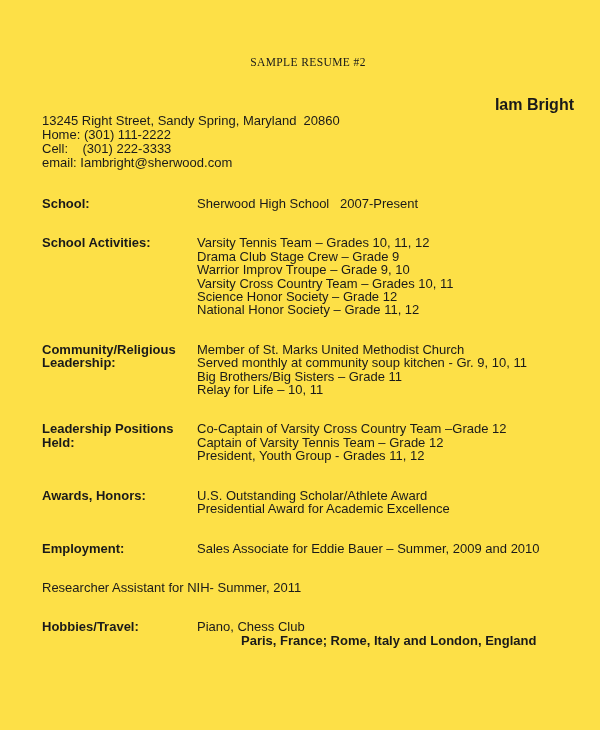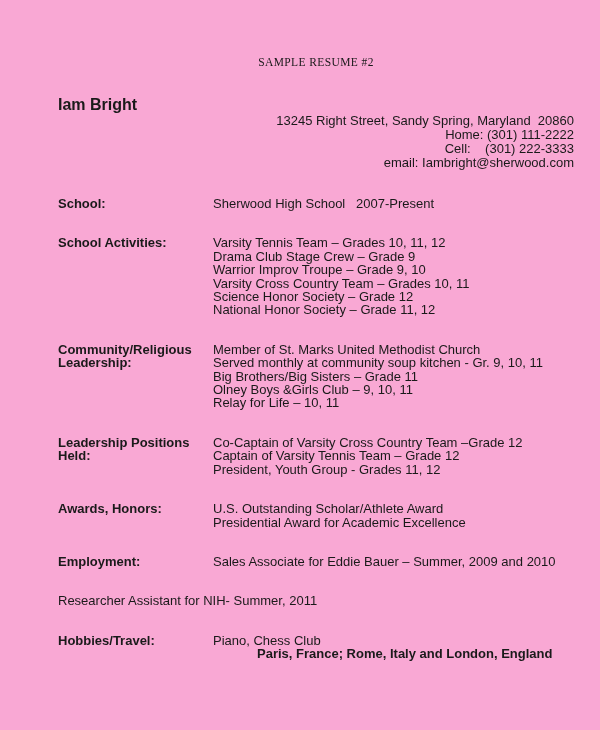--- a/index.html
+++ b/index.html
@@ -1,46 +1,46 @@
 <!DOCTYPE html>
 <html><head>
 <meta charset="utf-8">
 <style>
   html, body { margin: 0; padding: 0; background: #fafafa; }
   .page {
     position: relative;
     width: 600px;
     height: 730px;
     box-sizing: border-box;
-    background: #f9a8d4;
+    background: #fde047;
     color: #1a1a1a;
     font-family: "Liberation Sans", sans-serif;
-    padding: 56px 26px 0 58px;
+    padding: 56px 26px 0 42px;
     overflow: hidden;
   }
   .doc-title {
     font-family: "Liberation Serif", serif;
     font-size: 11.5px;
     line-height: 13px;
     text-align: center;
     letter-spacing: 0.4px;
     margin-bottom: 27px;
     white-space: pre;
   }
   .person-name {
     font-size: 16px;
     font-weight: bold;
     line-height: 18px;
-    text-align: left;
+    text-align: right;
     white-space: pre;
   }
   .contact {
     font-size: 13px;
     line-height: 14px;
-    text-align: right;
+    text-align: left;
     white-space: pre;
   }
   .header-block { margin-bottom: 27px; }
   .section {
     display: flex;
     margin-bottom: 26px;
     font-size: 13px;
     line-height: 13.4px;
   }
   .sec-label {
@@ -86,21 +86,20 @@
           <div class="line">Science Honor Society – Grade 12</div>
           <div class="line">National Honor Society – Grade 11, 12</div>
         </div>
       </div>
       <div class="section">
         <div class="sec-label u">Community/Religious Leadership:</div>
         <div class="sec-content">
           <div class="line">Member of St. Marks United Methodist Church</div>
           <div class="line">Served monthly at community soup kitchen - Gr. 9, 10, 11</div>
           <div class="line">Big Brothers/Big Sisters – Grade 11</div>
-          <div class="line">Olney Boys &amp;Girls Club – 9, 10, 11</div>
           <div class="line">Relay for Life – 10, 11</div>
         </div>
       </div>
       <div class="section">
         <div class="sec-label u">Leadership Positions Held:</div>
         <div class="sec-content">
           <div class="line">Co-Captain of Varsity Cross Country Team –Grade 12</div>
           <div class="line">Captain of Varsity Tennis Team – Grade 12</div>
           <div class="line">President, Youth Group - Grades 11, 12</div>
         </div>

